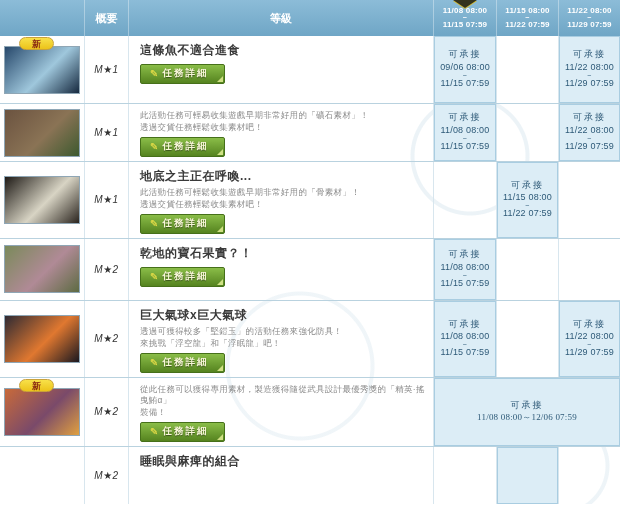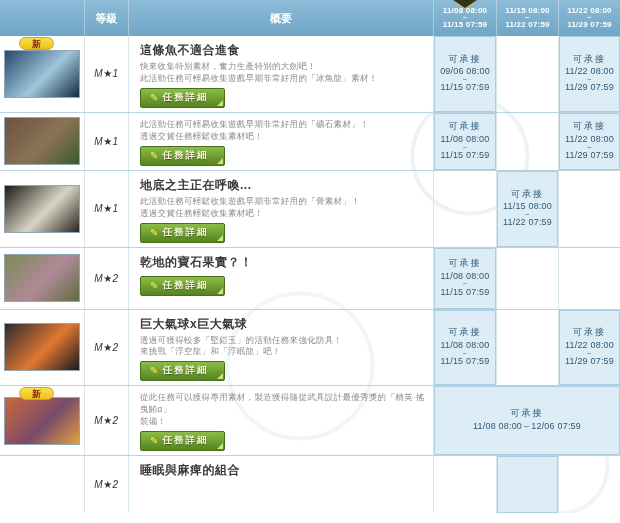--- a/index.html
+++ b/index.html
@@ -69,30 +69,30 @@
     border-bottom:6px solid #cfe084; border-left:6px solid transparent;
   }
   .cell-date {
     display:flex; flex-direction:column; align-items:center; justify-content:center;
     font-size:9px; color:#2e5a78; line-height:1.3; text-align:center; letter-spacing:0.2px;
   }
   .cell-date.on { background:#dcedf6; box-shadow:inset 0 0 0 1px #a9cde1; }
   .cell-date.merged { grid-column:4 / 7; }
   .avail { letter-spacing:2px; margin-bottom:1px; }
   .sq { font-size:7px; line-height:0.6; }
-  .range { font-size:9px; }
+  .range { font-size:9px;font-family:Liberation Serif, serif; }
 </style>
 </head>
 <body>
 
 <div class="page">
   <div class="thead">
     <div class="th th-img"></div>
+    <div class="th th-summary">概要</div>
     <div class="th th-level">等級</div>
-    <div class="th th-summary">概要</div>
     <div class="th th-period">
       <div class="now-arrow"></div>
       <span class="hd">11/08 08:00</span>
       <span class="htilde">~</span>
       <span class="hd">11/15 07:59</span>
     </div>
     <div class="th th-period">
       <span class="hd">11/15 08:00</span>
       <span class="htilde">~</span>
       <span class="hd">11/22 07:59</span>
@@ -103,21 +103,21 @@
       <span class="hd">11/29 07:59</span>
     </div>
   </div>
   <div id="rows">
       <div class="row" style="min-height: 67px;">
         <div class="cell cell-img">
           <div class="thumb" style="background: linear-gradient(135deg, rgb(39, 72, 107) 0%, rgb(159, 199, 220) 55%, rgb(22, 41, 63) 100%);"></div>
           <div class="badge">新</div>
         </div>
         <div class="cell cell-level">M★1</div>
-        <div class="cell cell-summary"><div class="title">這條魚不適合進食</div><div class="desc">快來收集特別素材，奮力生產特別的大劍吧！<br>此活動任務可輕易收集遊戲早期非常好用的「冰魚龍」素材！</div><button class="detail-btn">
+        <div class="cell cell-summary"><div class="title">這條魚不適合進食</div><button class="detail-btn">
             <span class="pencil">✎</span>
             <span class="btn-label">任務詳細</span>
             <span class="corner"></span>
           </button></div>
         <div class="cell cell-date on">
           <div class="avail">可承接</div>
           <div class="d">09/06 08:00</div>
           <div class="sq">~</div>
           <div class="d">11/15 07:59</div>
         </div>

